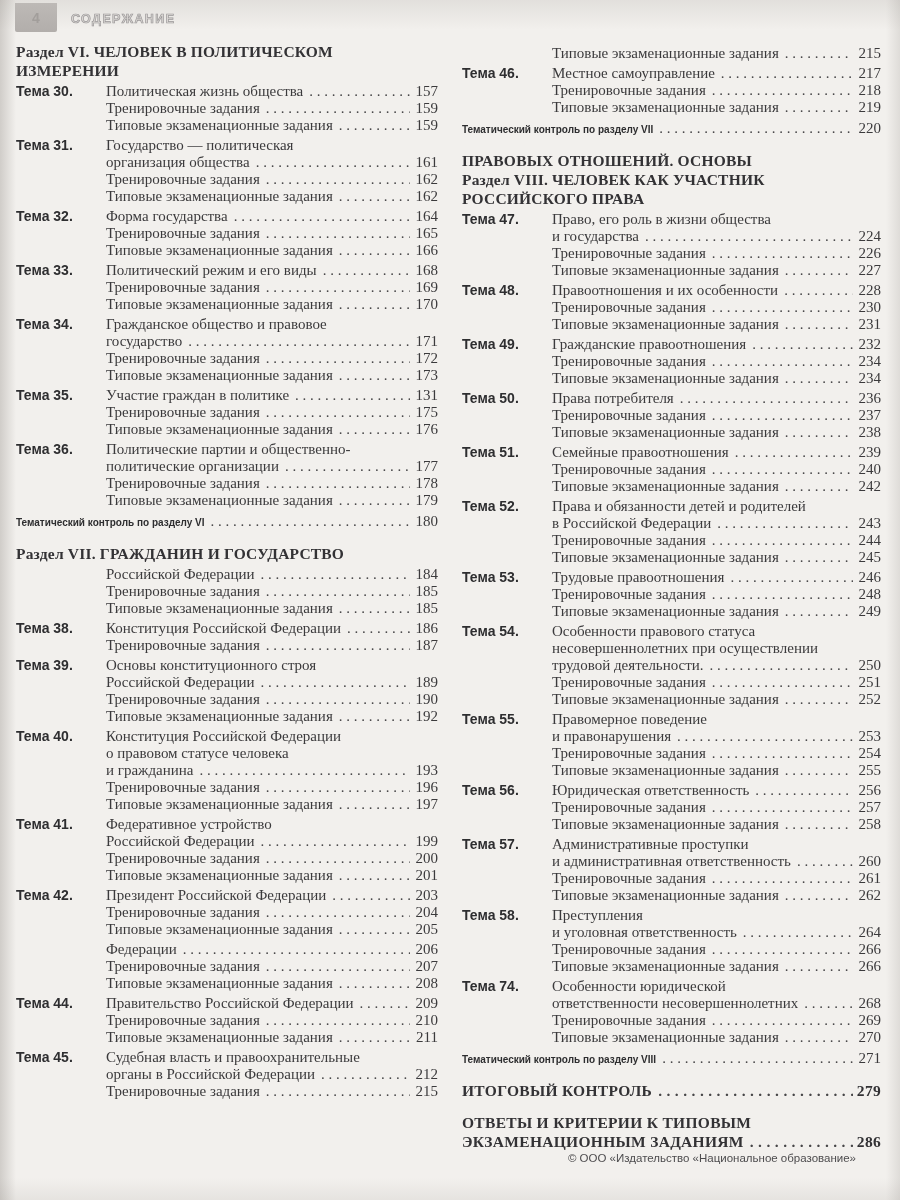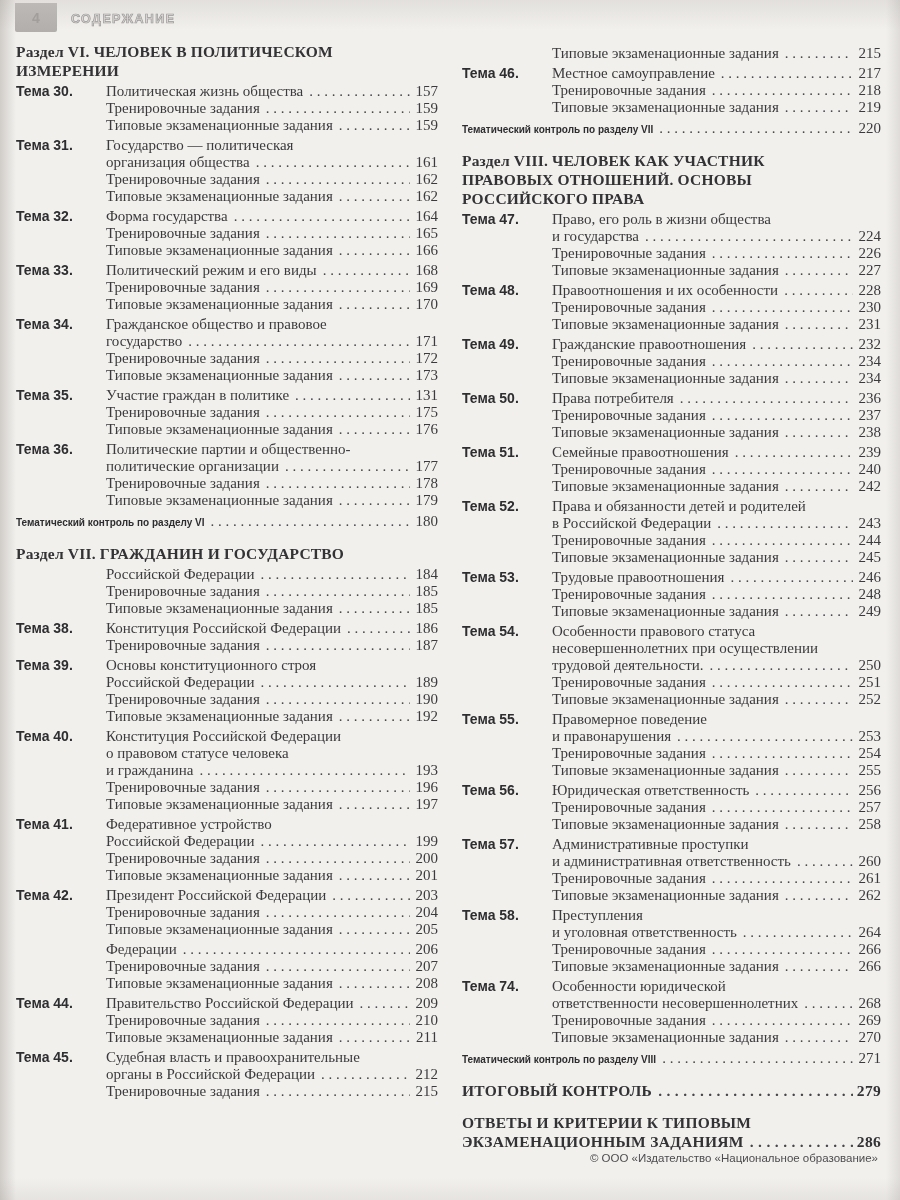--- a/index.html
+++ b/index.html
@@ -40,21 +40,21 @@
   .leader{flex:1 1 auto;overflow:hidden;white-space:nowrap;text-align:right;margin:0 2px 0 6px;color:#474648;}
   .pg{flex:0 0 auto;text-align:right;min-width:26px;}
   .entry.theme{margin-top:3px;}
   .entry.sub{margin-top:0;}
   .entry.control{margin-top:4px;}
   .entry.control .txt{font-family:"Liberation Sans",sans-serif;font-weight:bold;font-size:10px;color:#2e2e30;}
   .entry.section{font-weight:bold;font-size:15.5px;line-height:19px;letter-spacing:.2px;color:#333235;margin:13px 0 3px;}
   .entry.section:first-child{margin-top:2px;}
   .entry.top{font-weight:bold;font-size:15.5px;line-height:19px;letter-spacing:.3px;color:#333235;margin-top:13px;}
   
-  .footer{position:absolute;top:1152px;right:22px;font-family:"Liberation Sans",sans-serif;font-size:11.5px;color:#4d4c4e;}
+  .footer{position:absolute;top:1152px;right:44px;font-family:"Liberation Sans",sans-serif;font-size:11.5px;color:#4d4c4e;}
 </style>
 </head>
 <body>
 
 <div class="page">
 
   <div class="runhead">
     <div class="numbox">
       <span>4</span>
     </div>
@@ -476,24 +476,24 @@
         </div>
         <div class="entry control">
           <div class="row">
             <span class="txt">Тематический контроль по разделу VII</span>
             <span class="leader"> .  .  .  .  .  .  .  .  .  .  .  .  .  .  .  .  .  .  .  .  .  .  .  .  .  .  .  .  .  .  .  .  .  .  .  .  .  .  .  .  .  .  .  .  .  .  .  .  .  .  .  .  .  .  .  .  .  .  .  . </span>
             <span class="pg">220</span>
           </div>
         </div>
         <div class="entry section">
           <div class="row">
+            <span class="txt">ПРАВОВЫХ ОТНОШЕНИЙ. ОСНОВЫ</span>
+          </div>
+          <div class="row">
             <span class="txt">Раздел VIII. ЧЕЛОВЕК КАК УЧАСТНИК</span>
-          </div>
-          <div class="row">
-            <span class="txt">ПРАВОВЫХ ОТНОШЕНИЙ. ОСНОВЫ</span>
           </div>
           <div class="row">
             <span class="txt">РОССИЙСКОГО ПРАВА</span>
           </div>
         </div>
         <div class="entry theme">
           <div class="row">
             <span class="lbl">Тема 47.</span>
             <span class="txt">Право, его роль в жизни общества</span>
           </div>

